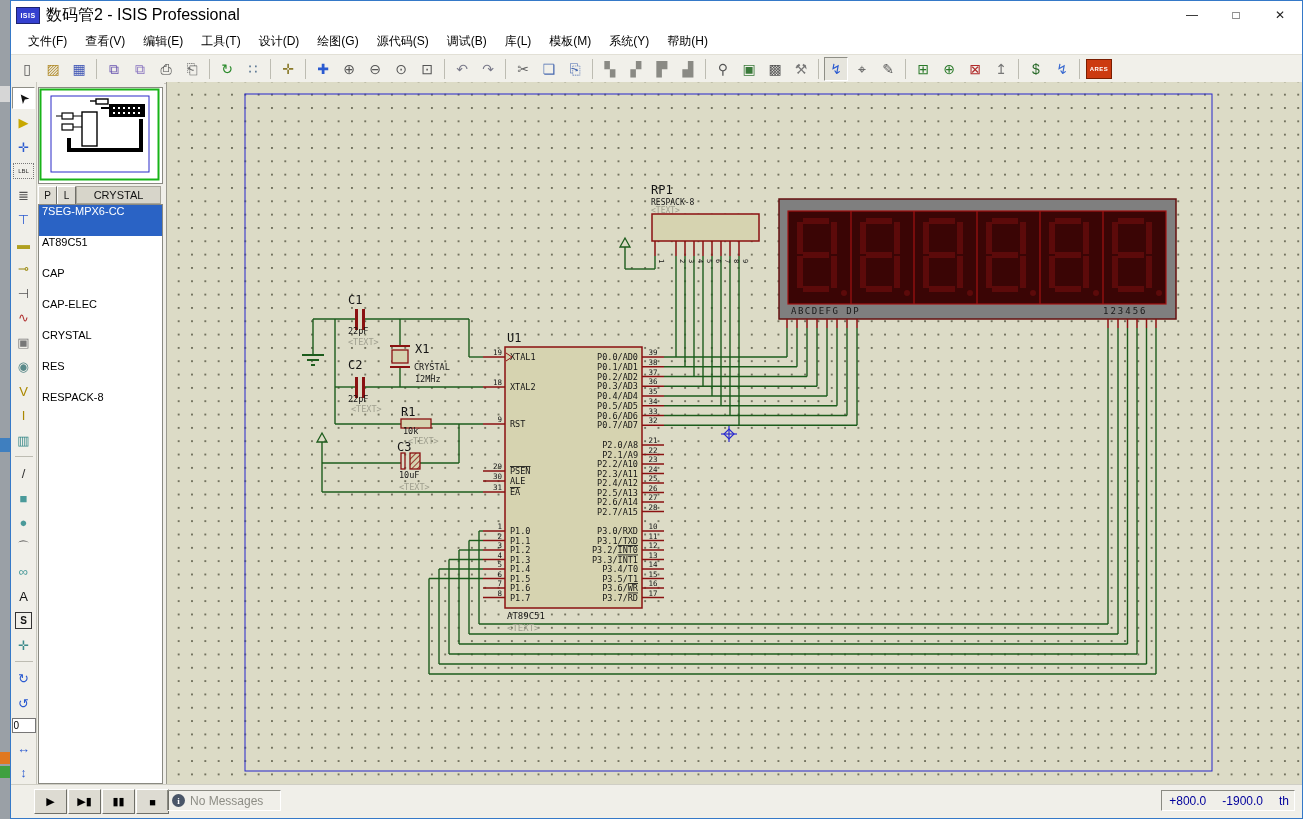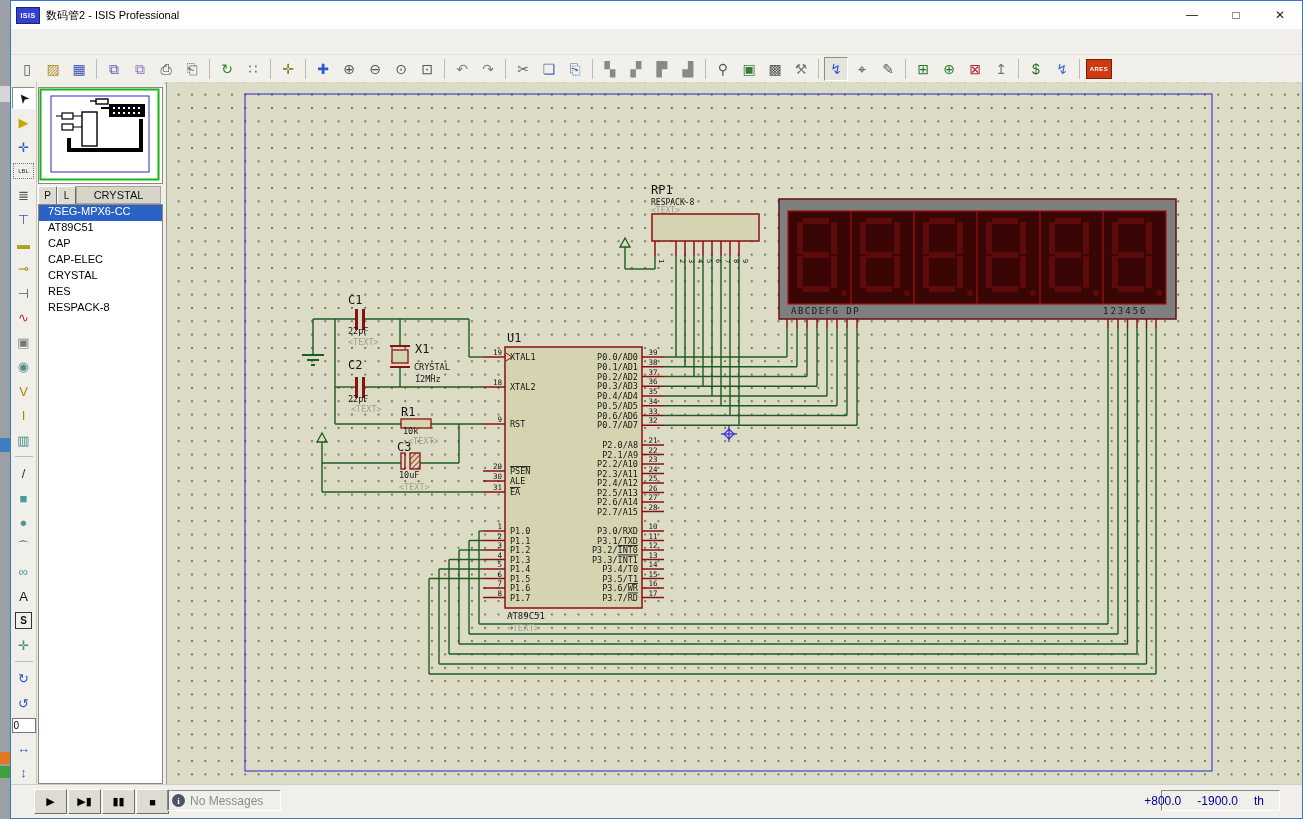--- a/index.html
+++ b/index.html
@@ -6,21 +6,21 @@
   body{width:1303px;height:819px;position:relative;overflow:hidden;background:#fff;
        font-family:"Liberation Sans",sans-serif;font-size:12px;color:#111;}
   #bg-strip{position:absolute;left:0;top:0;width:10px;height:819px;background:#9aa0a6;}
   #bg-strip .frag{position:absolute;left:0;width:10px;}
   #app{position:absolute;left:10px;top:0;width:1293px;height:819px;box-sizing:border-box;
        border:1px solid #3579c8;background:#f0efe9;}
   
   #titlebar{position:absolute;left:0;top:0;right:0;height:28px;background:#fff;display:flex;align-items:center;}
   #app-logo{width:22px;height:15px;margin:0 6px 0 5px;background:#3440cf;color:#fff;font-size:7px;font-weight:bold;
             display:flex;align-items:center;justify-content:center;letter-spacing:.5px;border:1px solid #1d2470;}
-  #title-text{font-size:11px;color:#000;}
+  #title-text{font-size:16px;color:#000;}
   #win-controls{margin-left:auto;display:flex;height:100%;}
   .win-btn{width:44px;height:100%;display:flex;align-items:center;justify-content:center;font-size:12px;color:#222;}
   
   #menubar{position:absolute;left:0;top:28px;right:0;height:25px;background:#fff;display:flex;align-items:center;padding-left:8px;}
   .menu-item{padding:3px 9px;color:#000;}
   
   #toolbar{position:absolute;left:0;top:53px;right:0;height:28px;background:#f1f0ea;border-top:1px solid #e2e0d6;
            border-bottom:1px solid #c6c4ba;display:flex;align-items:center;padding-left:3px;}
   .tb-btn{width:22px;height:22px;display:flex;align-items:center;justify-content:center;font-size:14px;
           border:1px solid transparent;margin:0 1px;}
@@ -41,41 +41,41 @@
   #angle-input{width:20px;height:13px;font-size:10px;border:1px solid #777;padding:0 1px;margin:3px 0;background:#fff;}
   
   #panel{position:absolute;left:26px;top:81px;width:127px;bottom:33px;background:#f0efe9;}
   #overview{position:absolute;left:1px;top:5px;width:123px;height:95px;background:#fff;border:1px solid #8a8a82;}
   #devices-head{position:absolute;left:1px;top:104px;width:123px;height:18px;display:flex;}
   .pl-btn{width:17px;height:17px;background:#dddbd2;border:1px solid;border-color:#fff #6f6f68 #6f6f68 #fff;
           font-size:10px;display:flex;align-items:center;justify-content:center;}
   #devices-title{flex:1;background:#d7d5ca;border:1px solid #a7a59a;font-size:11px;display:flex;align-items:center;justify-content:center;}
   #devices-list{position:absolute;left:1px;top:122px;width:123px;bottom:1px;background:#fff;border:1px solid #8a8a82;
                 overflow:hidden;font-size:11px;font-family:"Liberation Sans",sans-serif;}
-  .dev-item{height:16px;line-height:13px;padding-left:9px;white-space:nowrap;color:#000;}
+  .dev-item{height:31px;line-height:13px;padding-left:3px;white-space:nowrap;color:#000;}
   .dev-item.selected{background:#2a63c5;color:#fff;}
   
   #canvas{position:absolute;left:155px;top:81px;right:0;bottom:33px;background-color:#dcdbc6;
           background-image:radial-gradient(#73735f 0.9px,transparent 1px);background-size:13.33px 13.33px;
           background-position:5px 6px;border-left:1px solid #9a998e;}
   #schsvg{position:absolute;left:0;top:0;}
   
   #statusbar{position:absolute;left:0;right:0;bottom:0;height:33px;background:#f0efe9;border-top:1px solid #cfcec4;}
   #sim-controls{position:absolute;left:23px;top:4px;display:flex;}
   .sim-btn{width:31px;height:23px;background:#dddbd2;border:1px solid;border-color:#fff #6f6f68 #6f6f68 #fff;
            display:flex;align-items:center;justify-content:center;font-size:11px;margin-right:1px;color:#000;}
   .sb-panel{position:absolute;top:5px;height:21px;border:1px solid;border-color:#8a8a82 #fff #fff #8a8a82;
             display:flex;align-items:center;box-sizing:border-box;}
   #msg-panel{left:156px;width:114px;color:#8d8d85;}
   #msg-icon{width:13px;height:13px;border-radius:50%;background:#4a5668;color:#fff;font-size:9px;font-weight:bold;
             display:flex;align-items:center;justify-content:center;margin:0 5px 0 4px;font-family:"Liberation Serif",serif;}
   #status-panel{left:276px;width:869px;padding-left:6px;color:#000;}
-  #coord-panel{left:1150px;width:119px;color:#00009c;justify-content:flex-end;}
+  #coord-panel{left:1150px;width:134px;color:#00009c;justify-content:flex-end;}
   #coord-panel span{margin-right:16px;}
-  #coord-panel .units{margin-right:15px;}
+  #coord-panel .units{margin-right:5px;}
 </style>
 </head>
 <body>
 
 <div id="bg-strip">
   <div class="frag" style="top:86px;height:16px;background:#d6d6d6;"></div>
   <div class="frag" style="top:438px;height:14px;background:#3f7fbf;"></div>
   <div class="frag" style="top:752px;height:12px;background:#e07820;"></div>
   <div class="frag" style="top:766px;height:12px;background:#3fa040;"></div>
 </div>
@@ -85,20 +85,34 @@
   <div id="titlebar">
     <div id="app-logo">ISIS</div>
     <div id="title-text">数码管2 - ISIS Professional</div>
     <div id="win-controls">
       <div class="win-btn">—</div>
       <div class="win-btn">□</div>
       <div class="win-btn">✕</div>
     </div>
   </div>
 
+  <div id="menubar">
+      <div class="menu-item">文件(F)</div>
+      <div class="menu-item">查看(V)</div>
+      <div class="menu-item">编辑(E)</div>
+      <div class="menu-item">工具(T)</div>
+      <div class="menu-item">设计(D)</div>
+      <div class="menu-item">绘图(G)</div>
+      <div class="menu-item">源代码(S)</div>
+      <div class="menu-item">调试(B)</div>
+      <div class="menu-item">库(L)</div>
+      <div class="menu-item">模板(M)</div>
+      <div class="menu-item">系统(Y)</div>
+      <div class="menu-item">帮助(H)</div>
+    </div>
 
   <div id="toolbar">
       <div class="tb-btn" style="color: rgb(85, 85, 85);">▯</div>
       <div class="tb-btn" style="color: rgb(176, 138, 40);">▨</div>
       <div class="tb-btn" style="color: rgb(60, 82, 180);">▦</div>
       <div class="tb-sep"></div>
       <div class="tb-btn" style="color: rgb(106, 85, 176);">⧉</div>
       <div class="tb-btn" style="color: rgb(138, 117, 192);">⧉</div>
       <div class="tb-btn" style="color: rgb(68, 68, 68);">⎙</div>
       <div class="tb-btn" style="color: rgb(102, 102, 102);">⎗</div>

